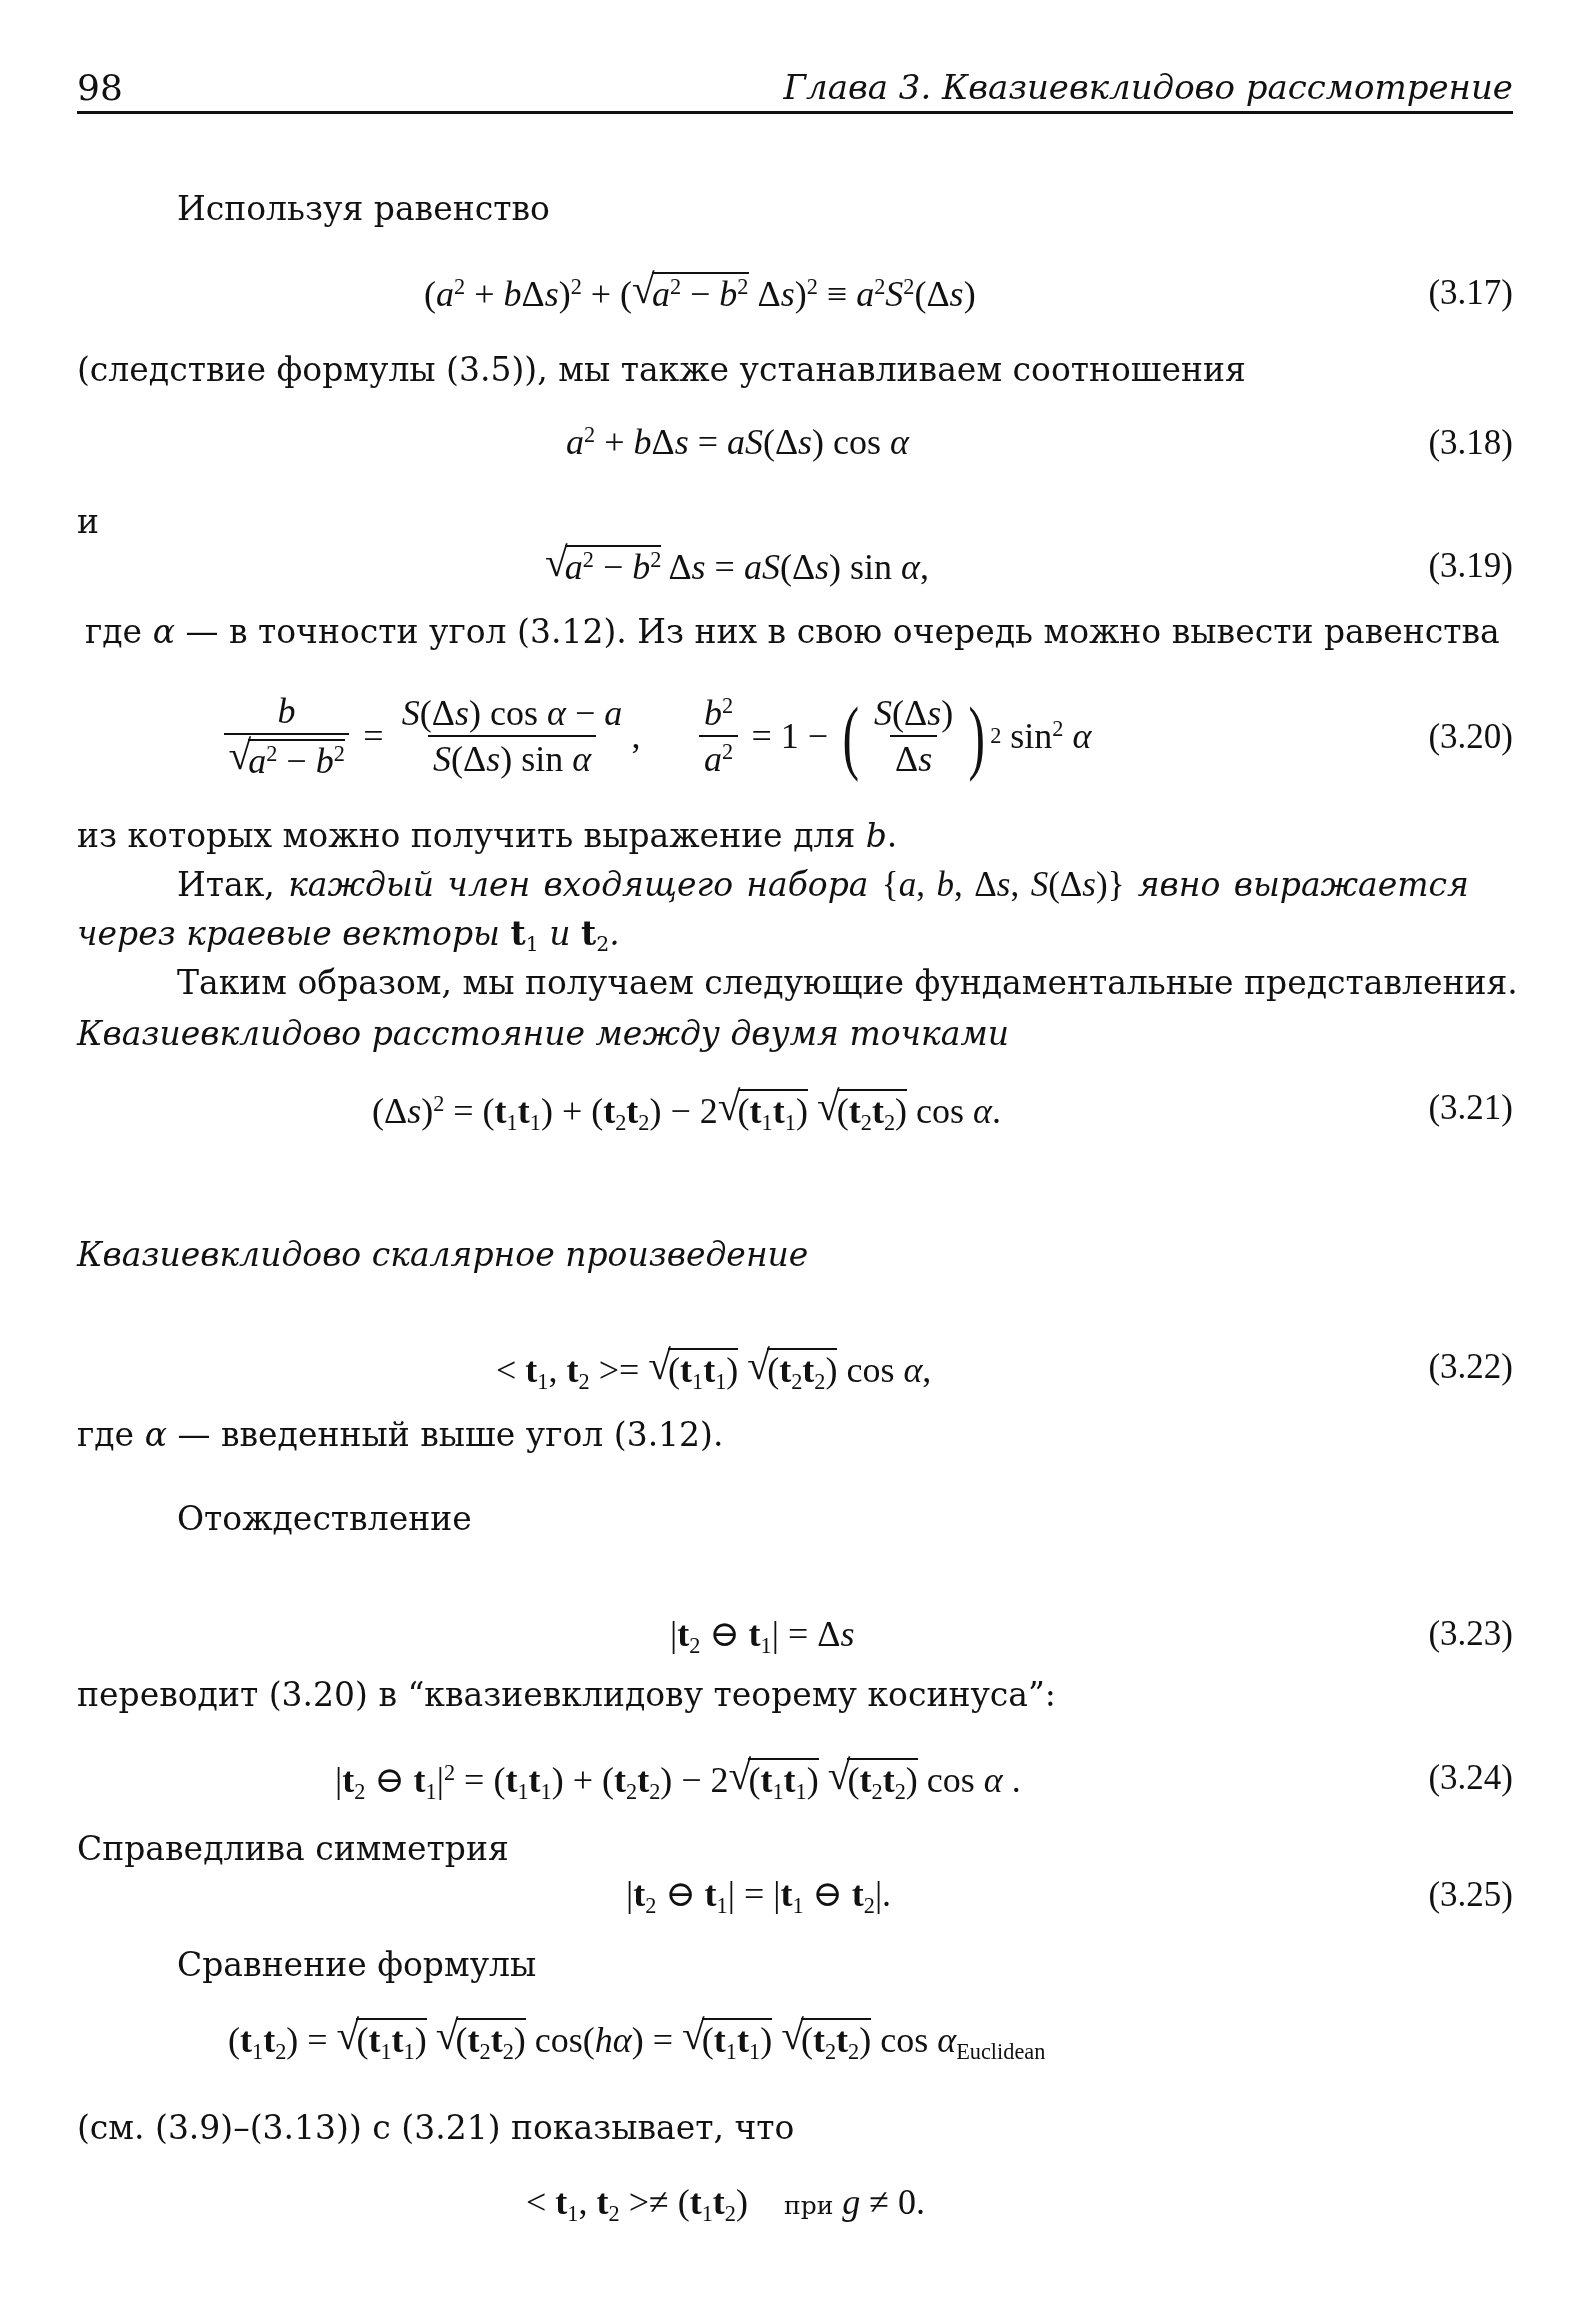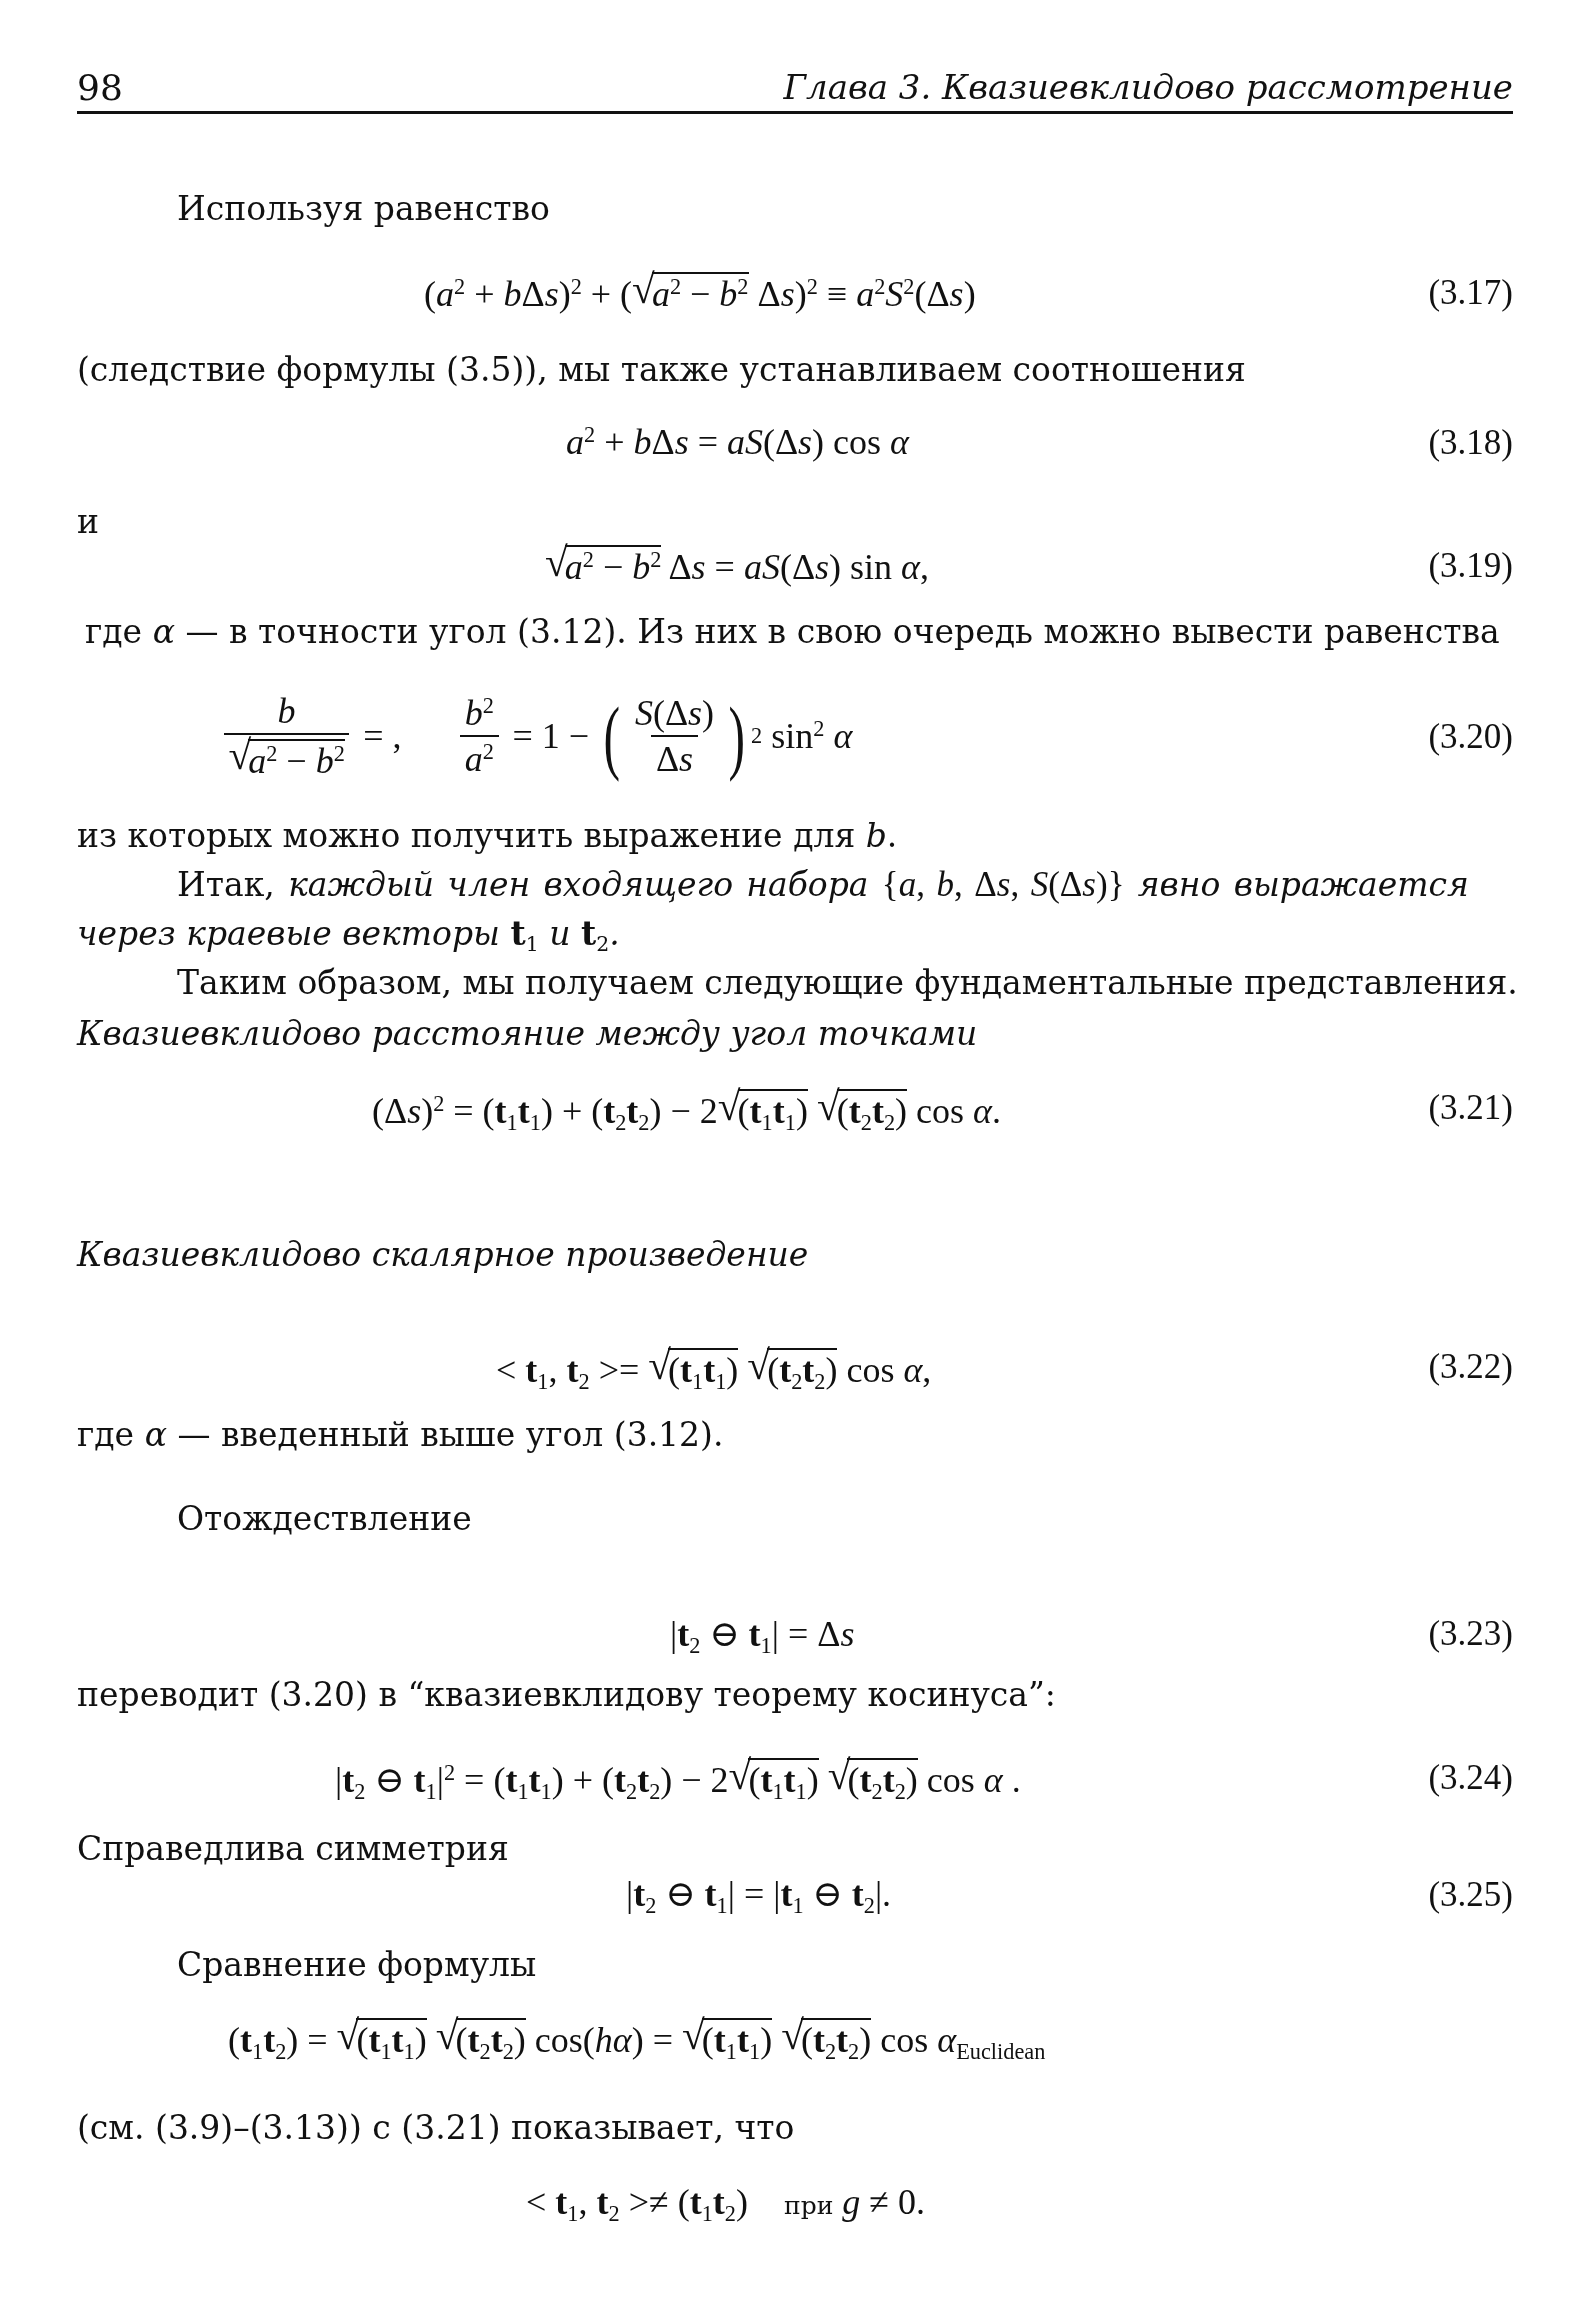--- a/index.html
+++ b/index.html
@@ -53,20 +53,24 @@
 <div class="abs txt" style="left:85px; top:615px;">
   <span>где </span><i>α</i><span> — в точности угол (3.12). Из них в свою очередь можно вывести равенства</span>
 </div>
 
 <div class="abs m row" style="left:219px; top:673px; height:126px;">
   <span class="frac">
     <span class="num"><i>b</i></span>
     <span class="den"><span class="sqrt"><span class="rad"><i>a</i><sup>2</sup> − <i>b</i><sup>2</sup></span></span></span>
   </span>
   <span>&nbsp;=&nbsp;</span>
+  <span class="frac">
+    <span class="num"><i>S</i>(Δ<i>s</i>) cos <i>α</i> − <i>a</i></span>
+    <span class="den"><i>S</i>(Δ<i>s</i>) sin <i>α</i></span>
+  </span>
   <span>,&nbsp;&nbsp;&nbsp;&nbsp;&nbsp;&nbsp;</span>
   <span class="frac">
     <span class="num"><i>b</i><sup>2</sup></span>
     <span class="den"><i>a</i><sup>2</sup></span>
   </span>
   <span>&nbsp;= 1 −&nbsp;</span>
   <span class="bigp">(</span>
   <span class="frac">
     <span class="num"><i>S</i>(Δ<i>s</i>)</span>
     <span class="den">Δ<i>s</i></span>
@@ -89,21 +93,21 @@
 
 <div class="abs txt it" style="left:77px; top:917px;">
   <span>через краевые векторы</span>
   <b style="font-style:normal;">t</b><sub style="font-style:normal;">1</sub>
   <span>и</span>
   <b style="font-style:normal;">t</b><sub style="font-style:normal;">2</sub>.
 </div>
 
 <div class="abs txt" style="left:177px; top:966px;">Таким образом, мы получаем следующие фундаментальные представления.</div>
 
-<div class="abs txt it" style="left:77px; top:1017px;">Квазиевклидово расстояние между угол точками</div>
+<div class="abs txt it" style="left:77px; top:1017px;">Квазиевклидово расстояние между двумя точками</div>
 
 <div class="abs m" style="left:372px; top:1089px;">
   (Δ<i>s</i>)<sup>2</sup> = (<b>t</b><sub>1</sub><b>t</b><sub>1</sub>) + (<b>t</b><sub>2</sub><b>t</b><sub>2</sub>) − 2<span class="sqrt"><span class="rad">(<b>t</b><sub>1</sub><b>t</b><sub>1</sub>)</span></span> <span class="sqrt"><span class="rad">(<b>t</b><sub>2</sub><b>t</b><sub>2</sub>)</span></span> cos <i>α</i>.
 </div>
 <div class="eqno" style="top:1090px;">(3.21)</div>
 
 <div class="abs txt it" style="left:77px; top:1238px;">Квазиевклидово скалярное произведение</div>
 
 <div class="abs m" style="left:496px; top:1348px;">
   &lt; <b>t</b><sub>1</sub>, <b>t</b><sub>2</sub> &gt;= <span class="sqrt"><span class="rad">(<b>t</b><sub>1</sub><b>t</b><sub>1</sub>)</span></span> <span class="sqrt"><span class="rad">(<b>t</b><sub>2</sub><b>t</b><sub>2</sub>)</span></span> cos <i>α</i>,

